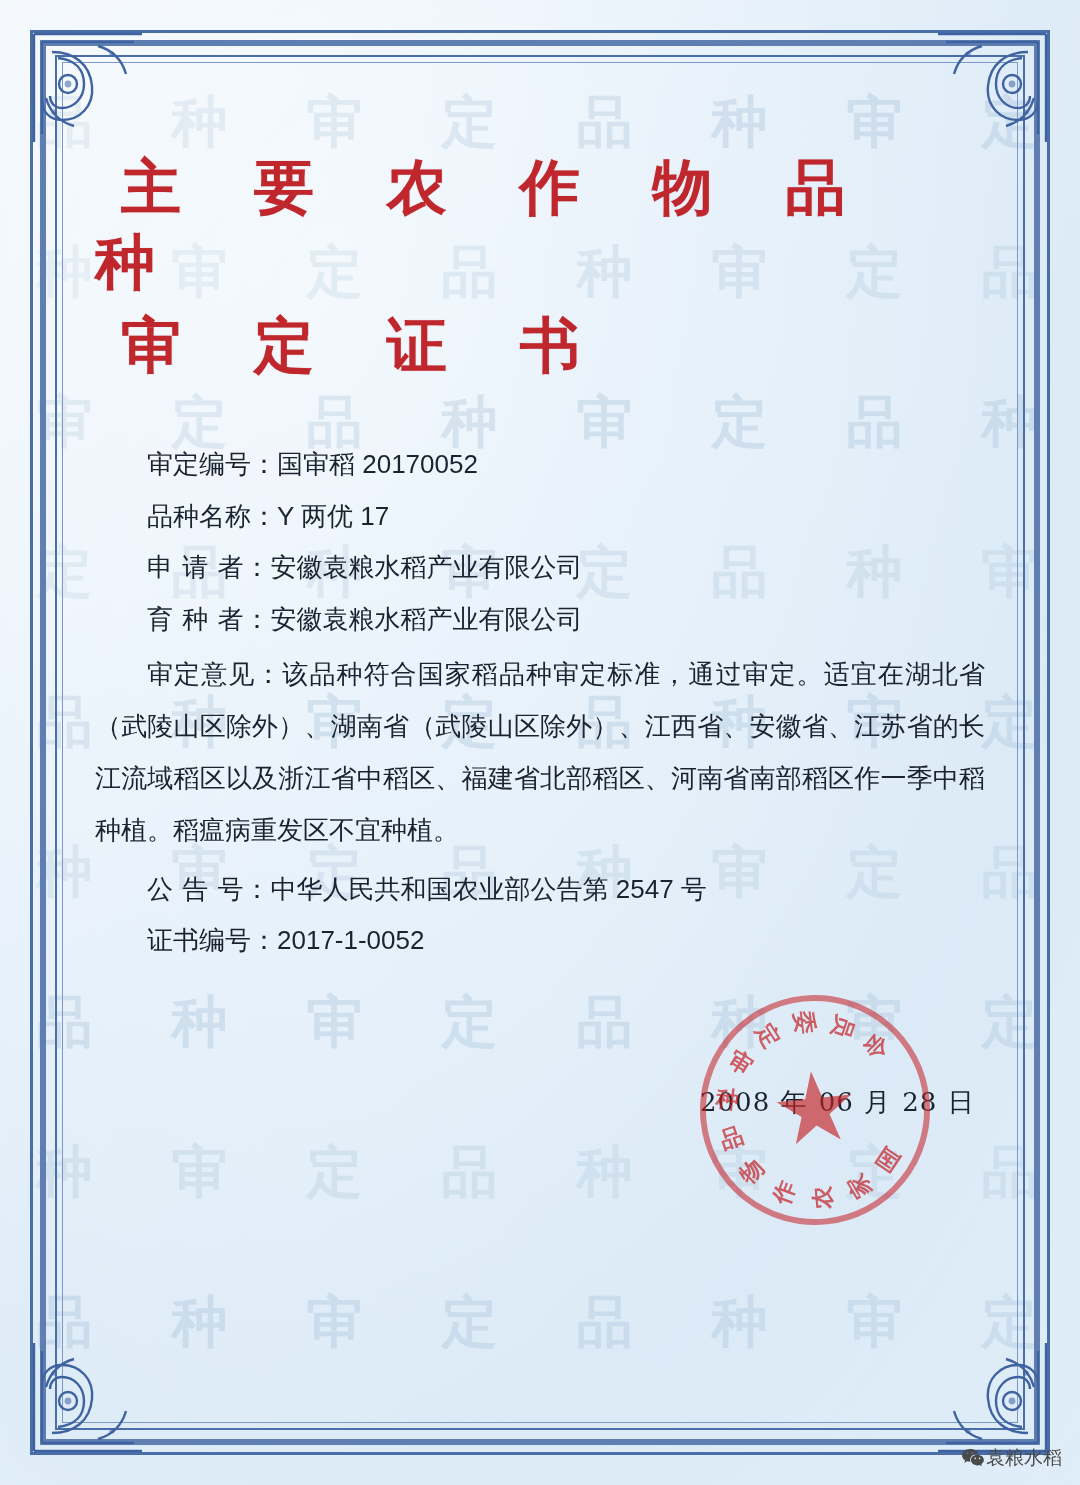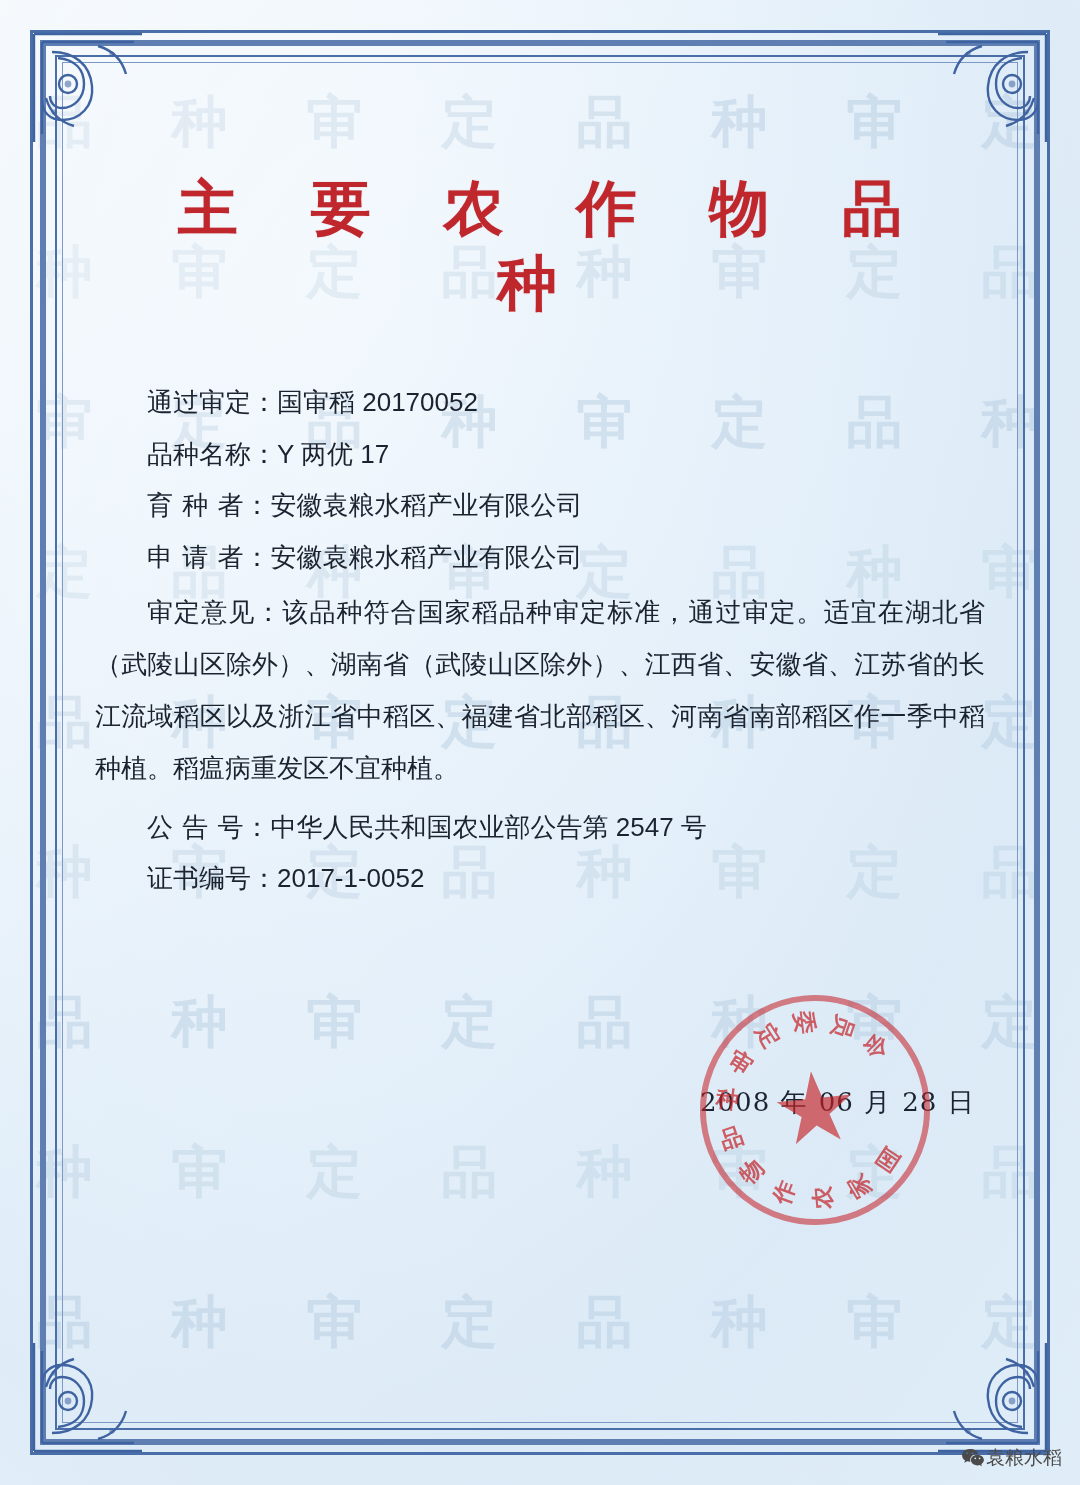--- a/index.html
+++ b/index.html
@@ -106,25 +106,23 @@
 
   
   .content {
     position: absolute;
     left: 95px;
     top: 150px;
     width: 890px;
   }
 
   .title-block {
-    text-align: center;
     color: #c0272d;
     font-family: "DejaVu Serif", serif;
     font-weight: 700;
-    margin-top: 21px;
   }
   .title-line1 {
     font-size: 60px;
     letter-spacing: 26px;
     text-indent: 26px;
     line-height: 1.25;
     text-shadow: 0 0 1px rgba(160,20,25,0.35);
   }
   .title-line2 {
     font-size: 60px;
@@ -415,39 +413,40 @@
       <circle cx="40" cy="56" r="3.4"></circle>
       <circle cx="84" cy="26" r="2.6"></circle>
       <circle cx="26" cy="84" r="2.6"></circle>
     </g>
   </svg>
 
   <div class="content">
 
     <div class="title-block">
       <div class="title-line1">主 要 农 作 物 品 种</div>
+      <div class="title-line2">审 定 证 书</div>
     </div>
 
     <div class="fields">
 
       <div class="field-row">
-        <span class="field-label">通过审定：</span><span class="field-value">国审稻 20170052</span>
+        <span class="field-label">审定编号：</span><span class="field-value">国审稻 20170052</span>
       </div>
 
       <div class="field-row">
         <span class="field-label">品种名称：</span><span class="field-value">Y 两优 17</span>
       </div>
 
 
       <div class="field-row">
+        <span class="field-label sp">申 请 者：</span><span class="field-value">安徽袁粮水稻产业有限公司</span>
+      </div>
+
+      <div class="field-row">
         <span class="field-label sp">育 种 者：</span><span class="field-value">安徽袁粮水稻产业有限公司</span>
-      </div>
-
-      <div class="field-row">
-        <span class="field-label sp">申 请 者：</span><span class="field-value">安徽袁粮水稻产业有限公司</span>
       </div>
 
       <div class="opinion">
         <span class="lead">审定意见：</span><span>该品种符合国家稻品种审定标准，通过审定。适宜在湖北省（武陵山区除外）、湖南省（武陵山区除外）、江西省、安徽省、江苏省的长江流域稻区以及浙江省中稻区、福建省北部稻区、河南省南部稻区作一季中稻种植。稻瘟病重发区不宜种植。</span>
       </div>
 
       <div class="tail-rows">
         <div class="field-row">
           <span class="field-label sp">公  告  号：</span><span class="field-value">中华人民共和国农业部公告第 2547 号</span>
         </div>

